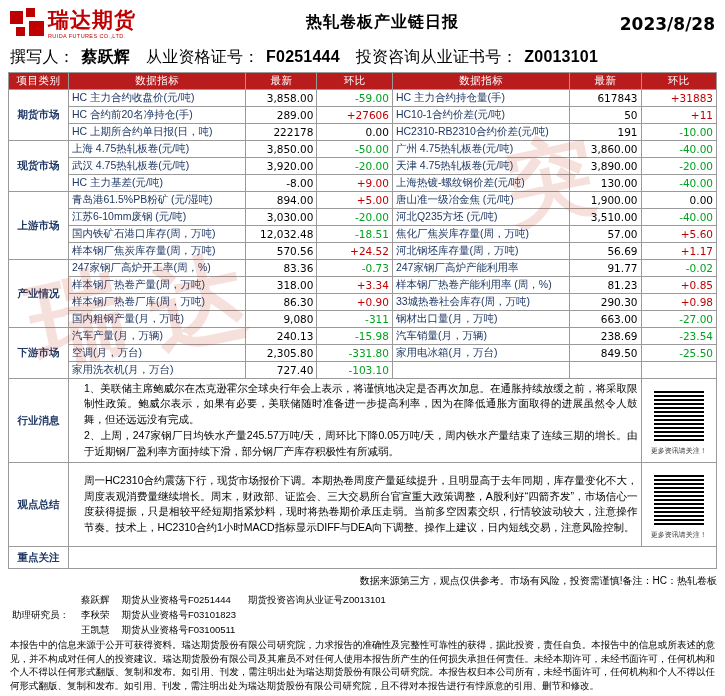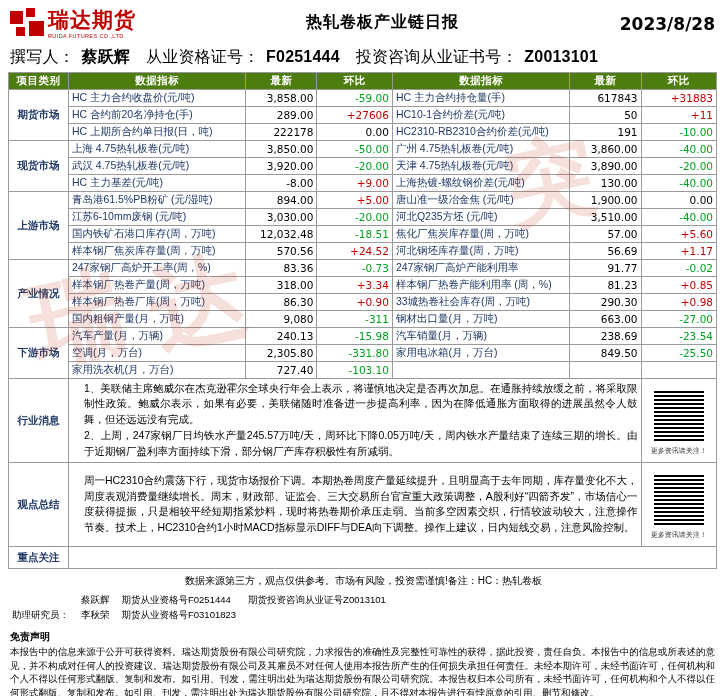--- a/index.html
+++ b/index.html
@@ -25,21 +25,21 @@
   .doc-title { font-size:16px; font-weight:bold; letter-spacing:1px; text-align:center; flex:1; padding-top:4px; font-family:"DejaVu Sans", sans-serif;}
   .doc-date { font-size:17px; font-weight:bold; text-align:right; width:150px; padding-top:6px; font-family:"DejaVu Sans", sans-serif;}
 
   .meta-line { font-size:16px; margin:5px 0 4px 2px; letter-spacing:.2px; }
   .meta-line span { margin-right:2px; }
   .meta-strong { font-weight:bold; }
 
   
   table.main { width:709px; border-collapse:collapse; table-layout:fixed; }
   table.main td, table.main th { border:1px solid #9a9a9a; padding:1px 3px; font-size:10.5px; vertical-align:middle; height:17px;}
-  thead th { background:#4d7c0f; color:#fff; font-weight:bold; text-align:center; font-size:11px; height:19px; letter-spacing:.5px;}
+  thead th { background:#b91c1c; color:#fff; font-weight:normal; text-align:center; font-size:11px; height:19px; letter-spacing:.5px;}
   .cat { text-align:center; font-weight:bold; color:#1f3864; font-size:11px; }
   .ind { color:#1f3864; padding-left:4px; white-space:nowrap; overflow:hidden; }
   .val { text-align:right; padding-right:4px; font-family:"DejaVu Sans", sans-serif; }
   .chg { text-align:right; padding-right:3px; font-family:"DejaVu Sans", sans-serif; white-space:nowrap;}
   .up { color:#c00000; }
   .down { color:#00a21f; }
   .flat { color:#000; }
 
   
   col.c-cat { width:54px; }
@@ -52,21 +52,21 @@
   .blk-body { font-size:10.5px; line-height:15.5px; text-align:justify; padding:3px 5px; position:relative; }
   .blk-body p { margin:0 0 1px 12px; }
   .qr-cell { width:78px; text-align:center; vertical-align:top; padding-top:4px; }
   .qr { width:56px; height:56px; margin:2px auto 0 auto; background:
       repeating-linear-gradient(0deg,#000 0 2px,#fff 2px 4px),
       repeating-linear-gradient(90deg,#000 0 2px,transparent 2px 4px);
       border:3px solid #fff; outline:1px solid #fff; }
   .qr-cap { font-size:7px; color:#333; margin-top:2px; line-height:9px; }
 
   
-  .foot-note { font-size:10px; margin:5px 0 3px 2px; display:flex; justify-content:center; }
+  .foot-note { font-size:10px; margin:5px 0 3px 2px; display:flex; justify-content:flex-end; }
   .sig { font-size:9.5px; line-height:13px; margin-left:2px; }
   .sig td { padding:0 10px 0 0; font-size:9.5px; white-space:nowrap;}
   .disc-title { font-size:10px; font-weight:bold; margin:7px 0 1px 2px; }
   .disc { font-size:9.5px; line-height:13.5px; text-align:justify; margin:0 2px; }
 
   
   .wm { position:absolute; pointer-events:none; color:rgba(200,60,40,0.16);
         font-weight:bold; font-family:"DejaVu Sans", sans-serif; }
   .wm1 { left:505px; top:120px; font-size:90px; transform:rotate(-12deg); }
   .wm2 { left:30px;  top:255px; font-size:96px; transform:rotate(-12deg); }
@@ -312,19 +312,24 @@
           <td style="text-align: right;">蔡跃辉</td>
           <td>期货从业资格号F0251444</td>
           <td>期货投资咨询从业证号Z0013101</td>
         </tr>
         <tr>
           <td style="text-align: right;">助理研究员：</td>
           <td style="text-align: right;">李秋荣</td>
           <td>期货从业资格号F03101823</td>
           <td></td>
         </tr>
+        <tr>
+          <td style="text-align: right;"></td>
+          <td style="text-align: right;">王凯慧</td>
+          <td>期货从业资格号F03100511</td>
+          <td></td>
+        </tr>
       </tbody>
     </table>
 
-  <div class="disc-title">免责声明</div>
   <div class="disc">本报告中的信息来源于公开可获得资料。瑞达期货股份有限公司研究院，力求报告的准确性及完整性可靠性的获得，据此投资，责任自负。本报告中的信息或所表述的意见，并不构成对任何人的投资建议。瑞达期货股份有限公司及其雇员不对任何人使用本报告所产生的任何损失承担任何责任。未经本期许可，未经书面许可，任何机构和个人不得以任何形式翻版、复制和发布。如引用、刊发，需注明出处为瑞达期货股份有限公司研究院。本报告权归本公司所有，未经书面许可，任何机构和个人不得以任何形式翻版、复制和发布。如引用、刊发，需注明出处为瑞达期货股份有限公司研究院，且不得对本报告进行有悖原意的引用、删节和修改。</div>
 
 </div>
 
 </body></html>

